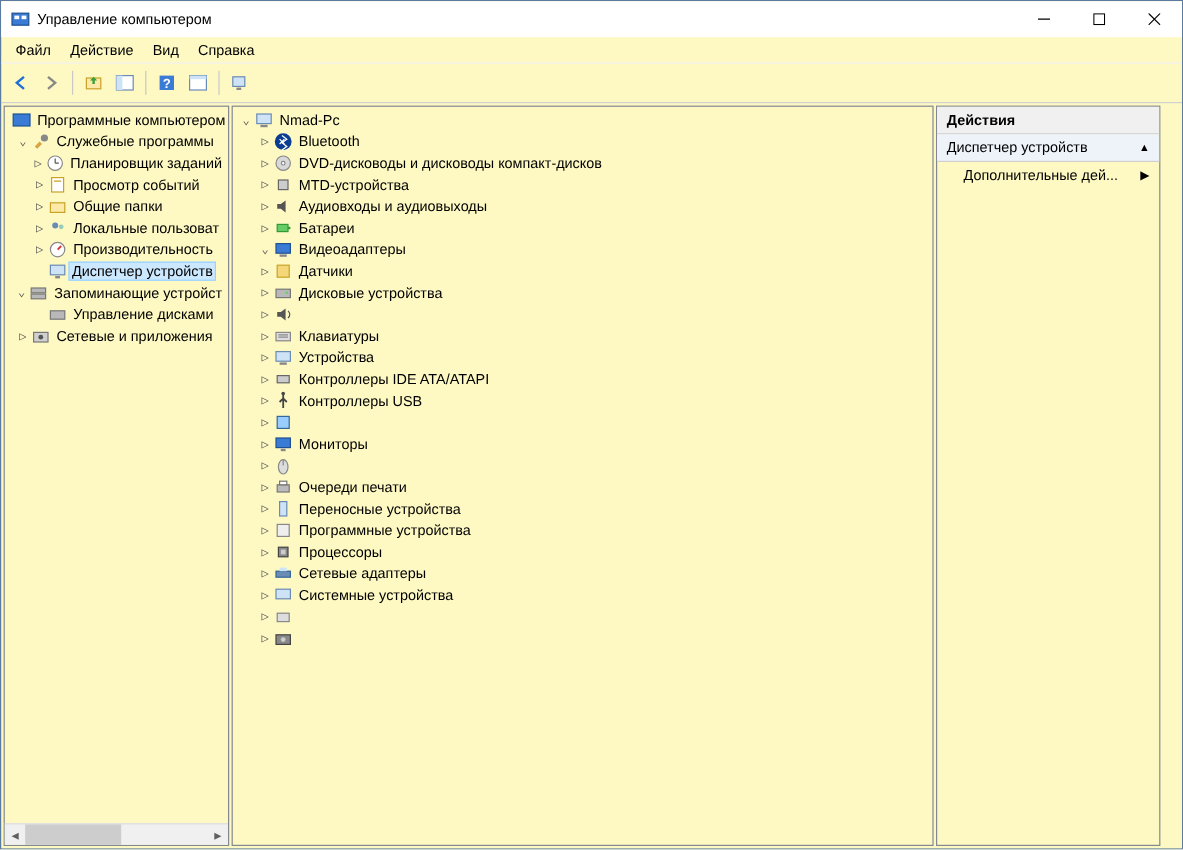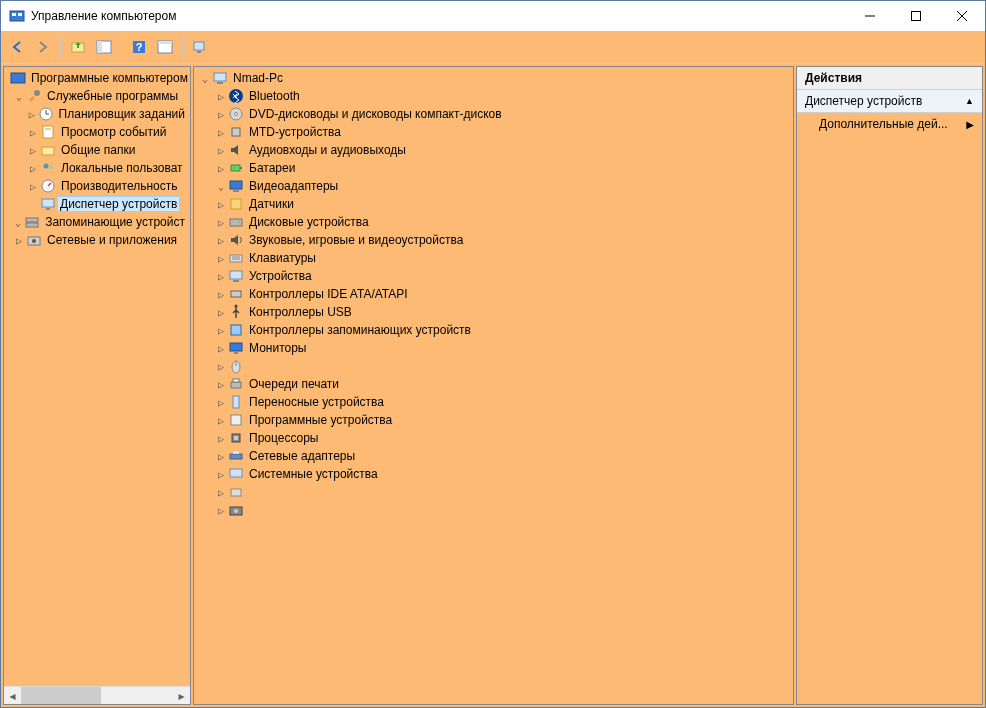--- a/index.html
+++ b/index.html
@@ -1,35 +1,35 @@
 <!DOCTYPE html>
 <html><head>
 <meta charset="utf-8">
 <style>
 html,body{margin:0;padding:0;font-family:"Segoe UI",Tahoma,sans-serif;font-size:12px;color:#000;background:#fff;overflow:hidden}
-.window{width:986px;height:708px;border:1px solid #5a7aa0;box-sizing:border-box;display:flex;flex-direction:column;background:#fdba74}
+.window{width:986px;height:708px;border:1px solid #5a7aa0;box-sizing:border-box;display:flex;flex-direction:column;background:#fef9c3}
 .titlebar{height:30px;display:flex;align-items:center;padding:0 0 0 8px;background:#fff}
 .titlebar .title-icon{width:16px;height:16px;margin-right:6px}
 .titlebar .title-text{flex:1;font-size:12px}
 .winbtns{display:flex;height:100%}
 .winbtn{width:46px;height:100%;display:flex;align-items:center;justify-content:center}
 .menubar{height:21px;display:flex;align-items:center;padding:0 4px;border-bottom:1px solid #f0f0f0}
 .menuitem{padding:2px 8px}
 .toolbar{height:28px;display:flex;align-items:center;padding:2px 4px;border-bottom:1px solid #d0d0d0;gap:2px}
 .tb-sep{width:1px;height:20px;background:#c8c8c8;margin:0 3px}
 .tb-btn{width:22px;height:22px;display:flex;align-items:center;justify-content:center;border:1px solid transparent}
 .content{flex:1;display:flex;min-height:0}
 .left-pane{width:188px;border:1px solid #828790;margin:2px 1px 2px 2px;display:flex;flex-direction:column;min-height:0;box-sizing:border-box}
 .left-tree{flex:1;overflow:hidden;padding-top:2px}
 .left-scroll{height:17px;background:#f0f0f0;display:flex;align-items:center;border-top:1px solid #dcdcdc}
 .left-scroll .track{flex:1;height:100%;position:relative}
 .left-scroll .thumb{position:absolute;left:0;width:80px;height:100%;background:#cdcdcd}
 .left-scroll .arrow{width:17px;height:17px;display:flex;align-items:center;justify-content:center;color:#606060}
 .mid-pane{flex:1;border:1px solid #828790;margin:2px 1px;overflow:auto;padding-top:2px}
-.right-pane{width:185px;border:1px solid #828790;margin:2px 2px 2px 1px;display:flex;flex-direction:column}
+.right-pane{width:185px;border:1px solid #828790;margin:2px 18px 2px 1px;display:flex;flex-direction:column}
 .right-header{background:#f0f0f0;padding:4px 8px;font-weight:bold;border-bottom:1px solid #d0d0d0}
 .right-sub{background:#eef3fa;padding:4px 8px;display:flex;align-items:center;border-bottom:1px solid #d0d0d0}
 .right-sub .caret-up{margin-left:auto;font-size:9px}
 .right-item{padding:4px 8px 4px 22px;display:flex;align-items:center;white-space:nowrap;overflow:hidden}
 .right-item .caret-r{margin-left:auto;font-size:10px}
 .tree-row{display:flex;align-items:center;height:18px;white-space:nowrap;padding-right:4px}
 .tree-row.selected .lbl{background:#cce8ff;border:1px solid #99d1ff;padding:0 2px;margin-left:-3px}
 .toggle{width:14px;display:flex;justify-content:center;font-size:10px;color:#555;font-family:Consolas,monospace}
 .toggle.spacer{visibility:hidden}
 .ico{width:16px;height:16px;margin-right:4px;display:inline-flex;align-items:center;justify-content:center;font-size:12px}
@@ -63,20 +63,26 @@
         </div>
       <div class="winbtn close">
           <svg width="10" height="10">
             <line x1="0" y1="0" x2="10" y2="10" stroke="#000"></line>
             <line x1="10" y1="0" x2="0" y2="10" stroke="#000"></line>
           </svg>
         </div>
     </div>
   </div>
 
+  <div class="menubar">
+    <div class="menuitem">Файл</div>
+    <div class="menuitem">Действие</div>
+    <div class="menuitem">Вид</div>
+    <div class="menuitem">Справка</div>
+  </div>
 
   <div class="toolbar">
     <div class="tb-btn">
         <svg width="16" height="16">
           <path d="M11 3 L5 8 L11 13" fill="none" stroke="#1e6fd6" stroke-width="2"></path>
         </svg>
       </div>
     <div class="tb-btn">
         <svg width="16" height="16">
           <path d="M5 3 L11 8 L5 13" fill="none" stroke="#888" stroke-width="2"></path>
@@ -205,20 +211,31 @@
         <div class="tree-row" style="padding-left:8px">
           <span class="toggle">⌄</span>
           <span class="ico">
               <svg width="16" height="16">
                 <rect x="2" y="4" width="12" height="4" fill="#b8b8b8" stroke="#777"></rect>
                 <rect x="2" y="9" width="12" height="4" fill="#b8b8b8" stroke="#777"></rect>
               </svg>
             </span>
           <span class="lbl">Запоминающие устройст</span>
         </div>
+        <div id="g2-container">
+            <div class="tree-row" style="padding-left:22px">
+              <span class="toggle spacer">▷</span>
+              <span class="ico">
+                <svg width="16" height="16">
+                  <rect x="2" y="5" width="12" height="7" fill="#b8b8b8" stroke="#777"></rect>
+                </svg>
+              </span>
+              <span class="lbl">Управление дисками</span>
+            </div>
+          </div>
         <div class="tree-row" style="padding-left:8px">
           <span class="toggle">▷</span>
           <span class="ico">
               <svg width="16" height="16">
                 <rect x="2" y="5" width="12" height="8" fill="#d0d0d0" stroke="#777"></rect>
                 <circle cx="8" cy="9" r="2" fill="#555"></circle>
               </svg>
             </span>
           <span class="lbl">Сетевые и приложения</span>
         </div>
@@ -322,21 +339,20 @@
             <span class="lbl">Дисковые устройства</span>
           </div>
           <div class="tree-row" style="padding-left:20px">
             <span class="toggle">▷</span>
             <span class="ico">
               <svg width="16" height="16">
                 <path d="M3 6 L6 6 L10 3 L10 13 L6 10 L3 10 Z" fill="#555"></path>
                 <path d="M12 5 Q15 8 12 11" stroke="#555" fill="none"></path>
               </svg>
             </span>
-            <span class="lbl">Звуковые, игровые и видеоустройства</span>
           </div>
           <div class="tree-row" style="padding-left:20px">
             <span class="toggle">▷</span>
             <span class="ico">
               <svg width="16" height="16">
                 <rect x="2" y="5" width="12" height="7" fill="#ddd" stroke="#888"></rect>
                 <line x1="4" y1="7" x2="12" y2="7" stroke="#888"></line>
                 <line x1="4" y1="9" x2="12" y2="9" stroke="#888"></line>
               </svg>
             </span>
@@ -371,21 +387,20 @@
             </span>
             <span class="lbl">Контроллеры USB</span>
           </div>
           <div class="tree-row" style="padding-left:20px">
             <span class="toggle">▷</span>
             <span class="ico">
               <svg width="16" height="16">
                 <rect x="3" y="3" width="10" height="10" fill="#9cf" stroke="#369"></rect>
               </svg>
             </span>
-            <span class="lbl">Контроллеры запоминающих устройств</span>
           </div>
           <div class="tree-row" style="padding-left:20px">
             <span class="toggle">▷</span>
             <span class="ico">
               <svg width="16" height="16">
                 <rect x="2" y="3" width="12" height="8" fill="#3a7bd5" stroke="#205090"></rect>
                 <rect x="6" y="12" width="4" height="2" fill="#888"></rect>
               </svg>
             </span>
             <span class="lbl">Мониторы</span>

